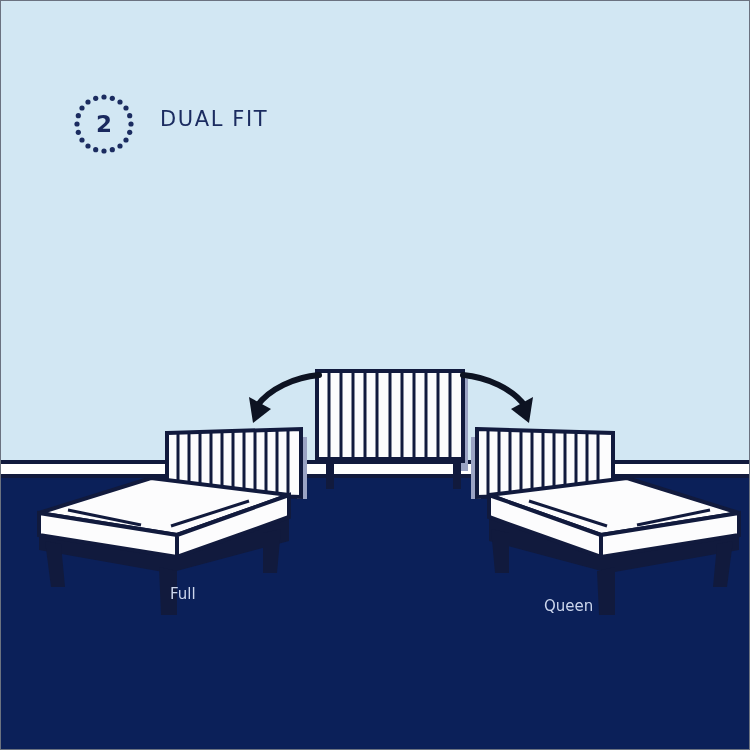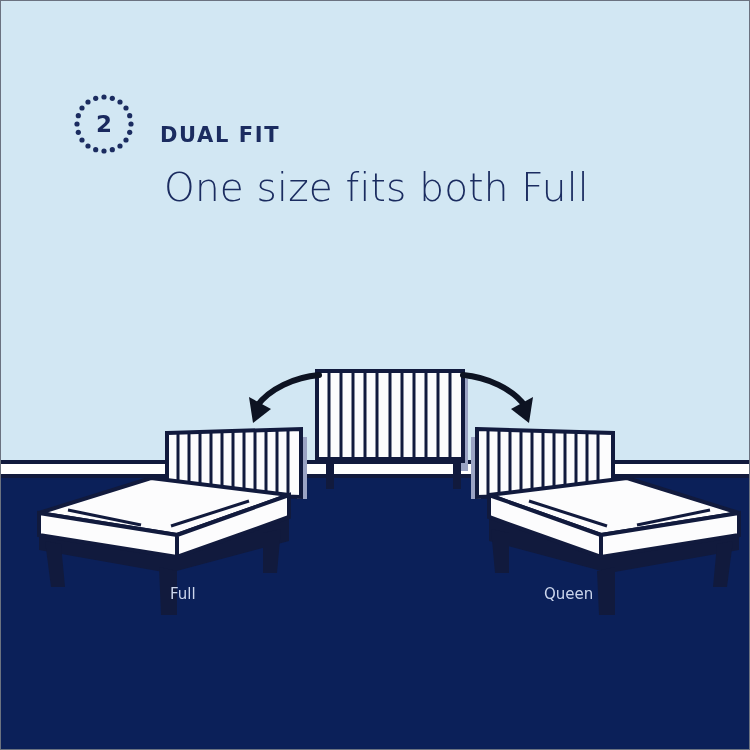--- a/index.html
+++ b/index.html
@@ -48,24 +48,23 @@
   .badge-num{
     position:absolute;left:0;top:0;width:62px;height:62px;
     display:flex;align-items:center;justify-content:center;
     font-size:23px;font-weight:bold;color:#19295e;
     font-family:"DejaVu Sans", sans-serif;
     letter-spacing:0px;
   }
   .eyebrow{
     position:absolute;left:159px;top:106px;
     font-family:"DejaVu Sans", sans-serif;
-    font-size:21px;font-weight:bold;letter-spacing:1.6px;
+    font-size:21px;font-weight:normal;letter-spacing:1.6px;
     color:#1b2c60;
     white-space:nowrap;
-    margin-top:16px;
   }
   .headline{
     position:absolute;left:163px;top:160px;width:560px;
     font-family:"DejaVu Sans", sans-serif;
     font-size:39px;font-weight:300;line-height:54px;
     color:#1b2c60;
     letter-spacing:0.2px;
   }
   .headline .ln{display:block;}
 
@@ -75,21 +74,21 @@
   }
   .illus svg{display:block;}
 
   .bedlabel{
     position:absolute;
     font-family:"DejaVu Sans", sans-serif;
     font-size:15px;font-weight:400;color:#ccd6ec;
     white-space:nowrap;
   }
   .bedlabel.full{left:169px;top:584px;}
-  .bedlabel.queen{left:543px;top:584px;}
+  .bedlabel.queen{left:543px;top:596px;}
 </style>
 </head>
 <body>
 
 <div id="scene">
 
   <div class="wall"></div>
   <div class="baseline-dark-top"></div>
   <div class="baseboard"></div>
   <div class="baseline-dark-bot"></div>
@@ -237,17 +236,16 @@
           <circle cx="15.0" cy="9.0" r="2.6"></circle>
           <circle cx="22.7" cy="5.3" r="2.6"></circle>
         </g>
       </svg>
       <div class="badge-num">2</div>
     </div>
 
     <div class="eyebrow">DUAL FIT</div>
 
     <div class="headline">
-      <span class="ln">One size fits both Full</span>
     </div>
 
   </div>
 </div>
 
 </body></html>

